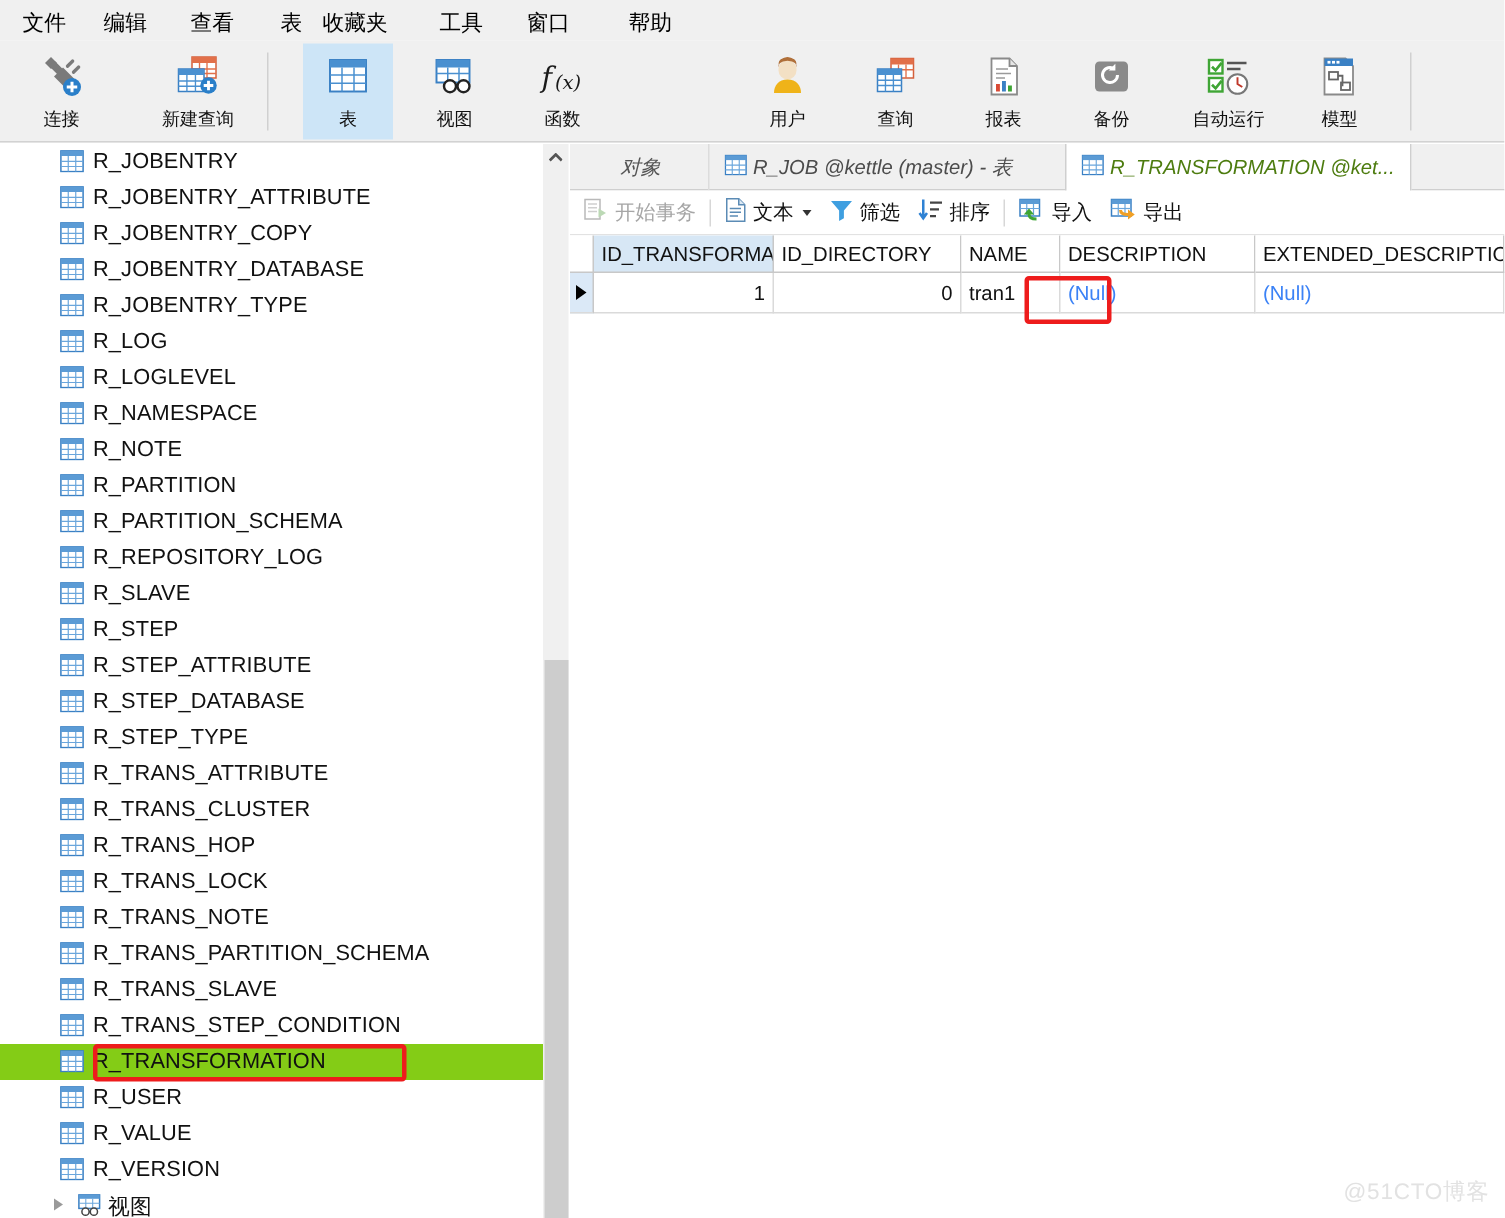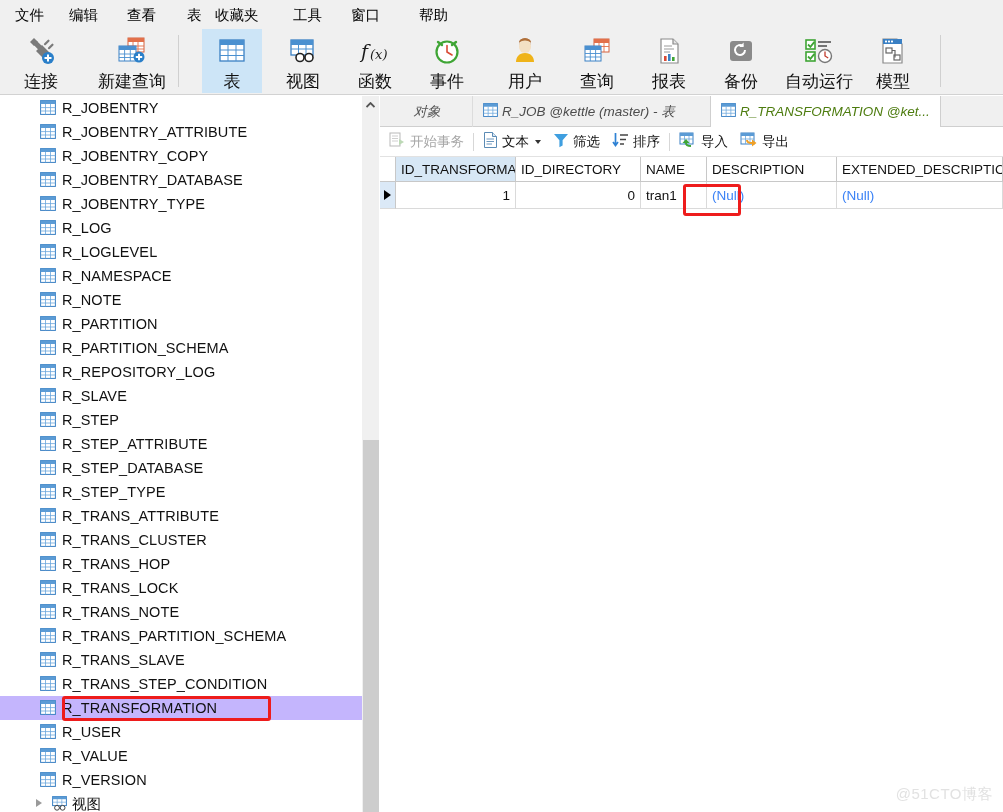--- a/index.html
+++ b/index.html
@@ -30,39 +30,39 @@
     border-bottom:1px solid #d2d2d2;
   }
   .rbtn {
     position:absolute; top:2px; height:64px;
     display:flex; flex-direction:column; align-items:center; justify-content:flex-start;
     padding-top:5px;
     cursor:default;
   }
   .rbtn.sel { background:#cde5f7; }
   .rbtn .ico { height:34px; display:flex; align-items:center; justify-content:center; }
-  .rbtn .lbl { font-size:17px; color:#111; margin-top:3px; white-space:nowrap; }
+  .rbtn .lbl { font-size:12px; color:#111; margin-top:3px; white-space:nowrap; }
   .rsep { position:absolute; top:8px; width:1px; height:52px; background:#d0d0d0; }
   .caret-dn {
     position:absolute; width:0;height:0;
     border-left:4px solid transparent; border-right:4px solid transparent;
     border-top:4px solid #555;
   }
 
   
   .sidebar {
     position:absolute; left:0; top:96px; width:362px; height:716px;
     background:#ffffff; overflow:hidden;
   }
   .tree { position:absolute; left:0; top:0; width:362px; }
   .trow {
     position:relative; height:24px; display:flex; align-items:center;
     padding-left:62px; white-space:nowrap; cursor:default;
   }
-  .trow.sel { background:#c4b5fd; }
+  .trow.sel { background:#84cc16; }
   .trow .tlbl { font-size:14.5px; color:#111; letter-spacing:0.1px; }
   .trow .ticon { position:absolute; left:40px; top:4px; }
   .trow.viewrow { padding-left:44px; }
   .trow.viewrow .ticon { left:22px; }
   .twisty {
     position:absolute; left:8px; top:7px; width:0;height:0;
     border-top:4.5px solid transparent; border-bottom:4.5px solid transparent;
     border-left:6px solid #9a9a9a;
   }
 
@@ -253,30 +253,20 @@
     <div class="rbtn" style="left:344px;width:62px;">
       <div class="ico">
         <svg width="34" height="28" viewBox="0 0 34 28">
           <text x="3" y="21" font-family="DejaVu Serif, serif" font-size="19" font-style="italic" fill="#1a1a1a">f</text>
           <text x="12" y="22" font-family="DejaVu Serif, serif" font-size="13" font-style="italic" fill="#1a1a1a">(x)</text>
         </svg>
       </div>
       <div class="lbl">函数</div>
     </div>
 
-    <div class="rbtn" style="left:416px;width:62px;">
-      <div class="ico">
-        <svg width="30" height="28" viewBox="0 0 30 28">
-          <circle cx="15" cy="15" r="10.5" fill="#fff" stroke="#3fa535" stroke-width="2.2"></circle>
-          <path d="M6 5 l4 3 M24 5 l-4 3" stroke="#3fa535" stroke-width="2.4" stroke-linecap="round"></path>
-          <path d="M15 8.5 v6.5 l5 3" stroke="#d94a35" stroke-width="1.6" fill="none" stroke-linecap="round"></path>
-        </svg>
-      </div>
-      <div class="lbl">事件</div>
-    </div>
 
     <div class="rbtn" style="left:494px;width:62px;">
       <div class="ico">
         <svg width="30" height="28" viewBox="0 0 30 28">
           <path d="M15 3 a6 6 0 0 1 6 6 v1 a6 6 0 0 1 -12 0 v-1 a6 6 0 0 1 6 -6z" fill="#f3e0c4"></path>
           <path d="M9 8 a6 6 0 0 1 12 0 l0 -1 a6 6 0 0 0 -12 0z" fill="#b0703a"></path>
           <path d="M9 5.5 q6 -4 12 0 q0 -4 -6 -4 q-6 0 -6 4z" fill="#b0703a"></path>
           <path d="M15 16 c6 0 9 4 9 9 h-18 c0 -5 3 -9 9 -9z" fill="#efb319"></path>
         </svg>
       </div>

